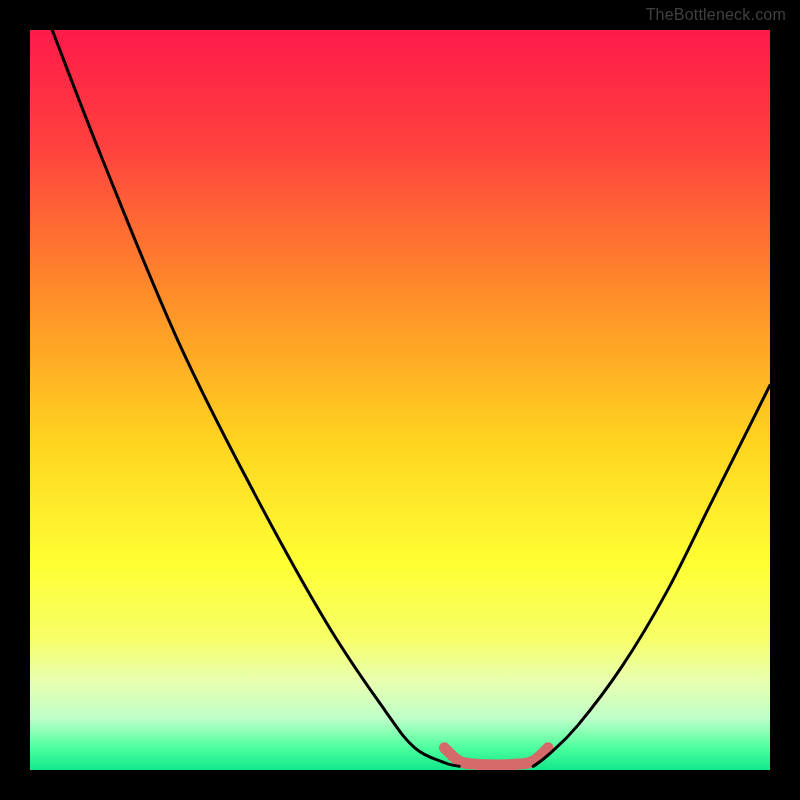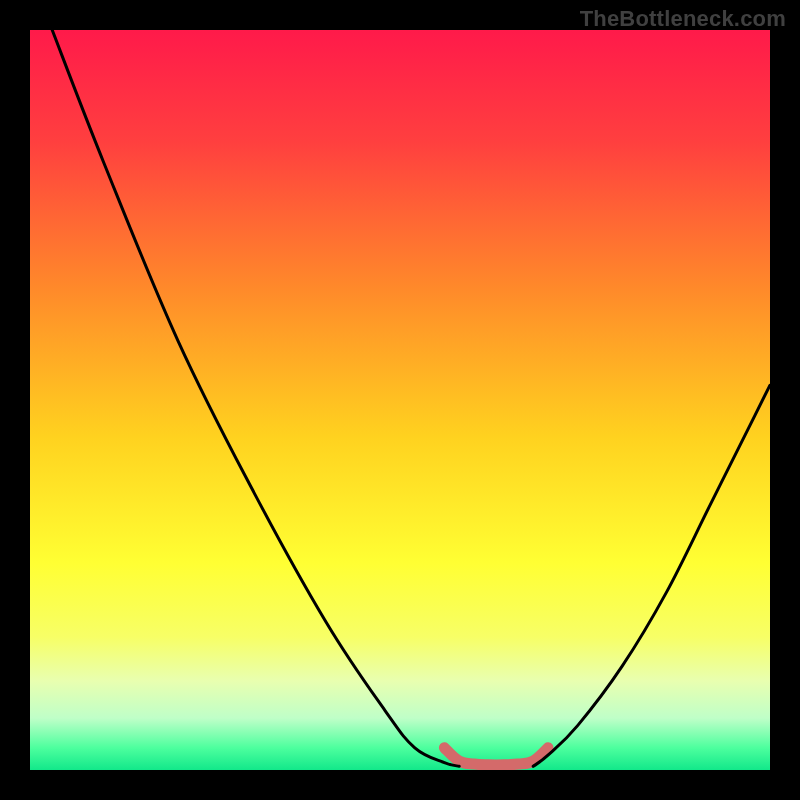--- a/index.html
+++ b/index.html
@@ -3,25 +3,24 @@
 <meta charset="utf-8">
 <style>
   * { margin: 0; padding: 0; box-sizing: border-box; }
   html, body { width: 800px; height: 800px; overflow: hidden; }
   body { background: #000; position: relative; }
   .watermark {
     position: absolute;
     top: 6px;
     right: 14px;
     font-family: Arial, Helvetica, sans-serif;
-    font-size: 22px;
+    font-size: 16px;
     color: #404040;
     letter-spacing: 0.2px;
     z-index: 10;
-    font-weight: bold;
   }
   .plot-area {
     position: absolute;
     left: 30px;
     top: 30px;
     width: 740px;
     height: 740px;
     overflow: hidden;
   }
   .gradient-bg {

